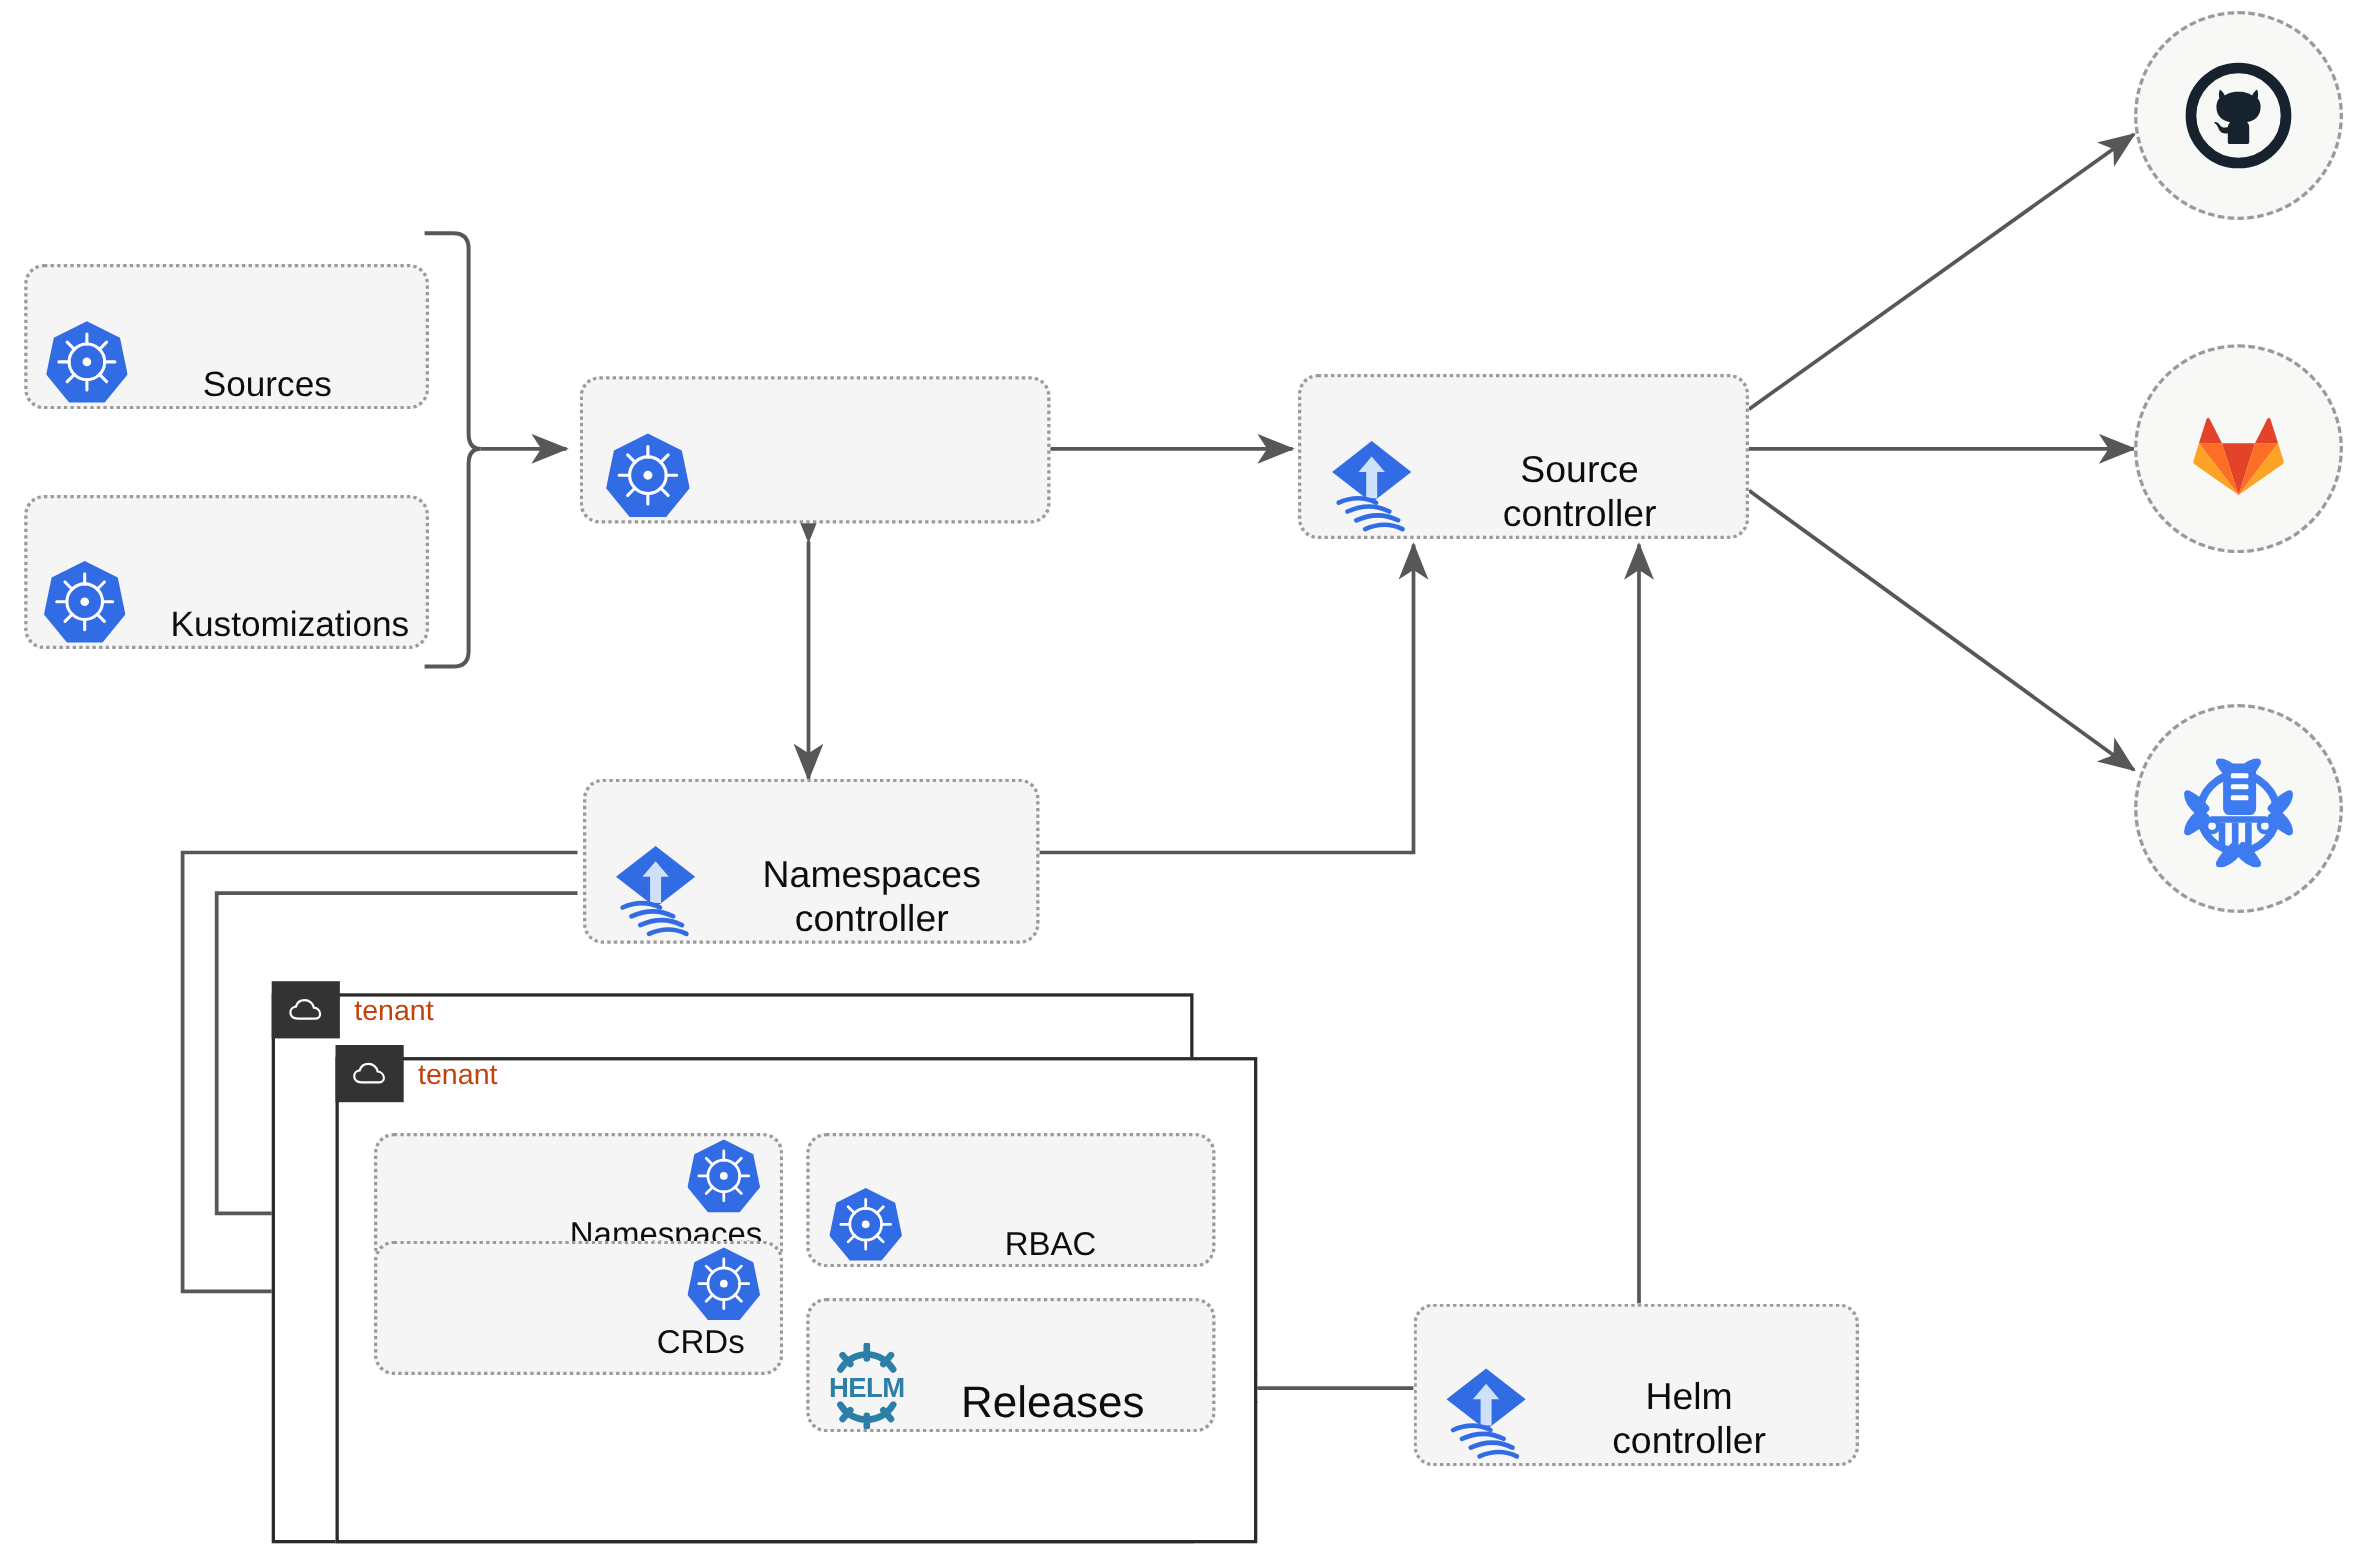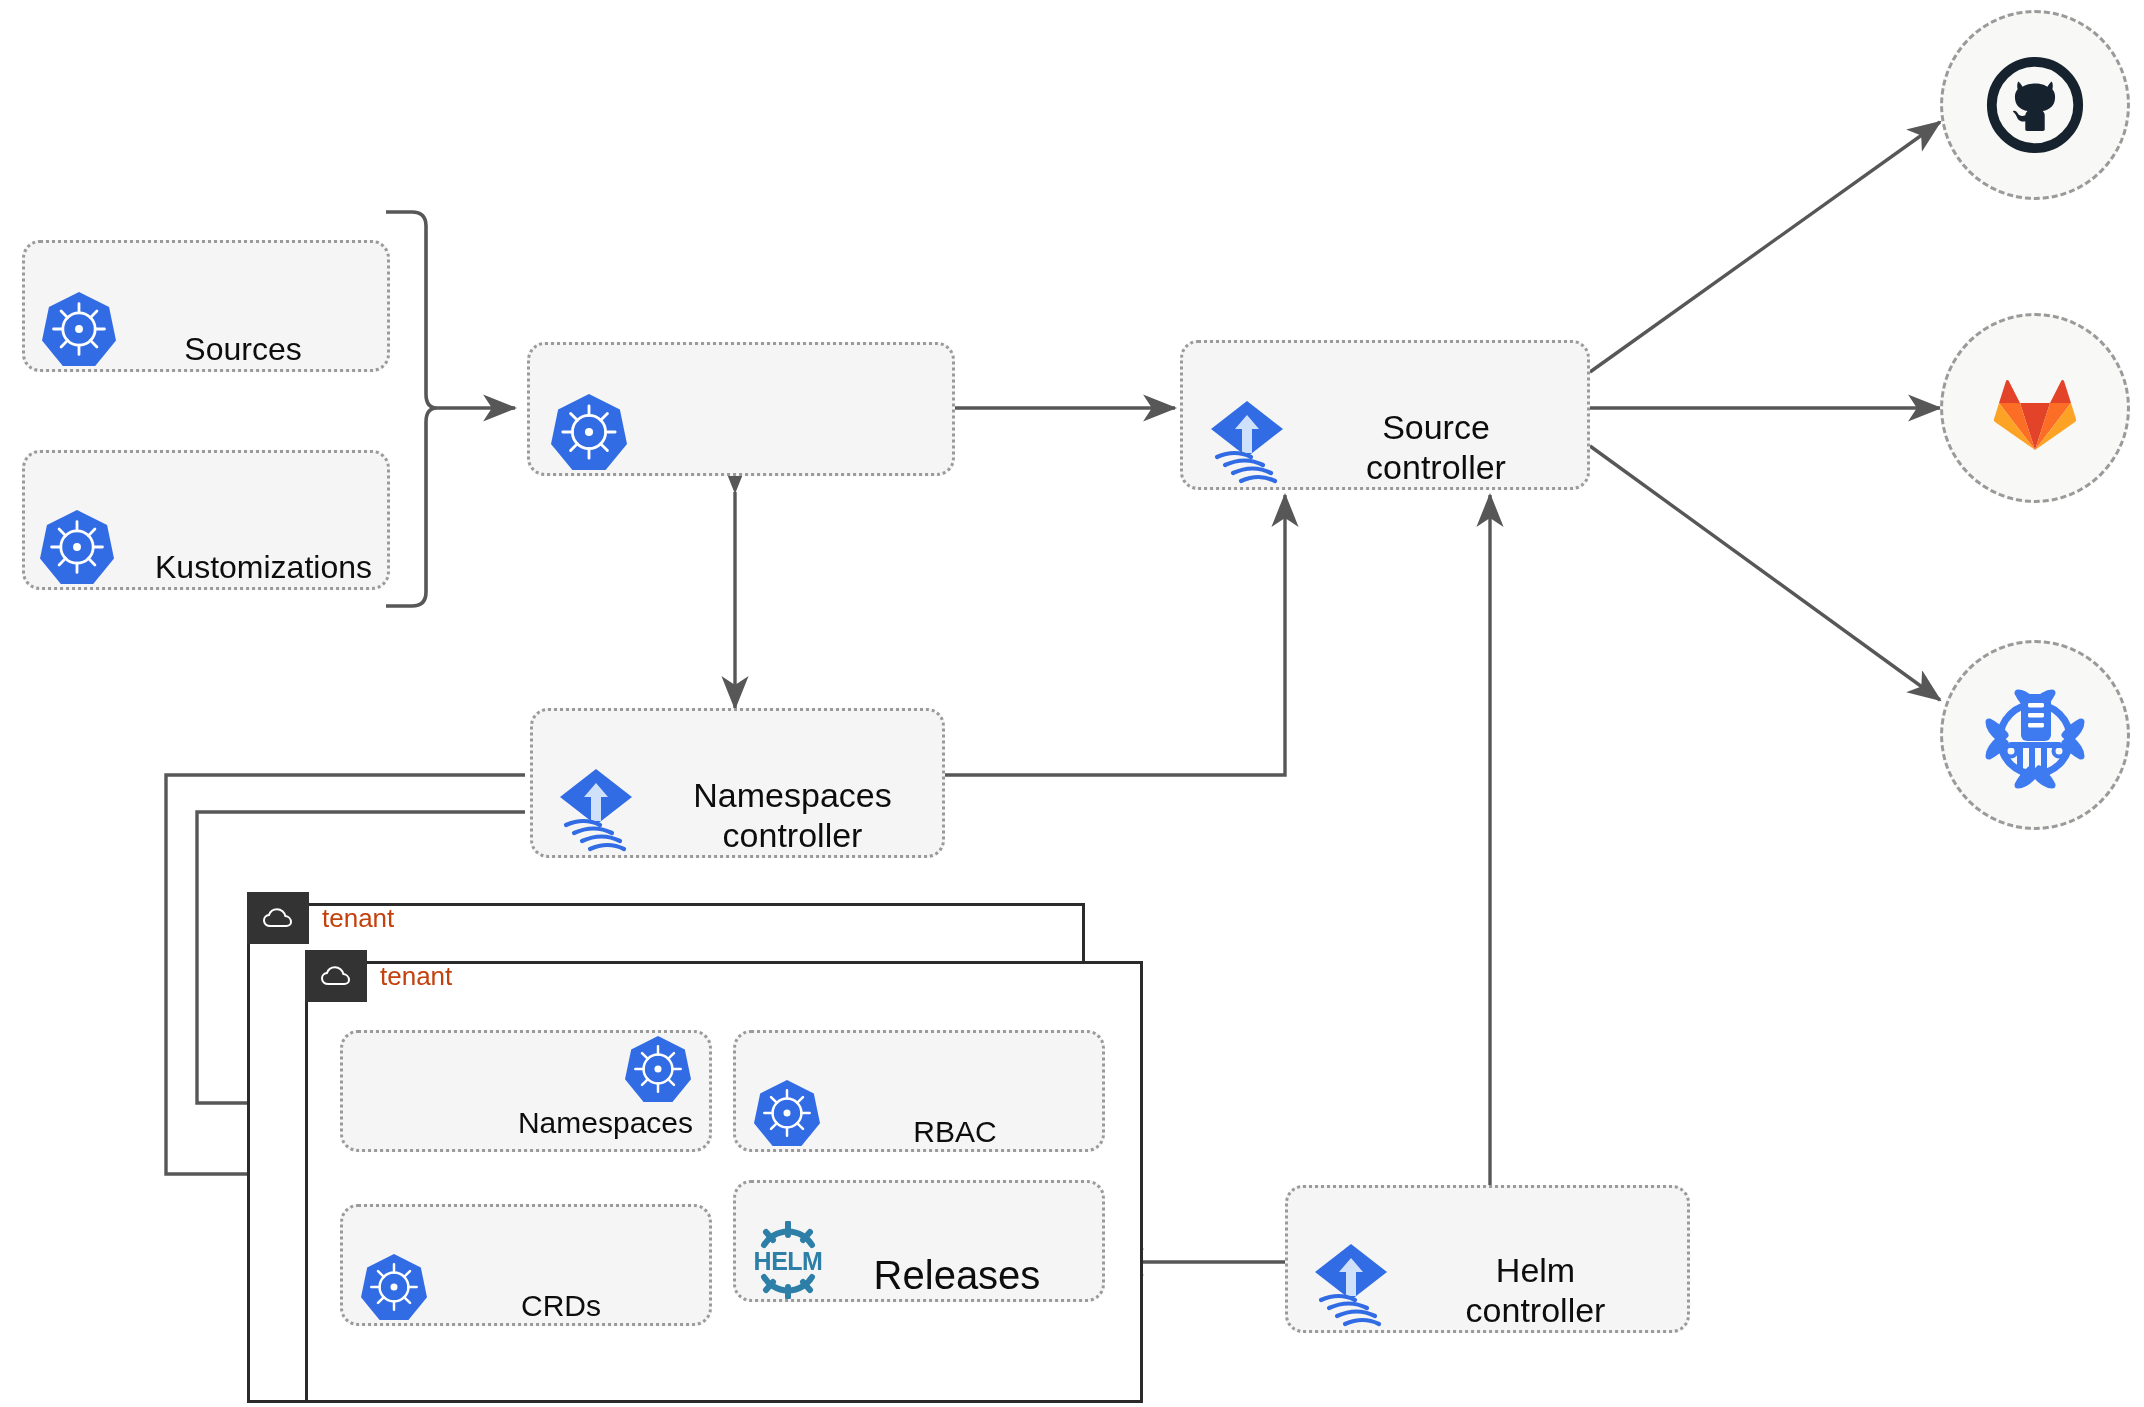--- a/index.html
+++ b/index.html
@@ -210,21 +210,21 @@
           <circle cx="32" cy="34" r="3.4" fill="#ffffff" stroke="none"></circle>
           <path d="M32 20 L32 12 M32 48 L32 56 M18 34 L10 34 M46 34 L54 34
                    M22.2 24.2 L16.5 18.5 M41.8 43.8 L47.5 49.5
                    M41.8 24.2 L47.5 18.5 M22.2 43.8 L16.5 49.5"></path>
         </g>
       </svg>
     </span>
     <span class="lbl" style="font-size:30px;padding-right:30px;">RBAC</span>
   </div>
 
-  <div class="node" style="left:340px;top:1204px;width:372px;height:122px;">
+  <div class="node" style="left:340px;top:1128px;width:372px;height:122px;flex-direction:column;">
     <span class="ico" style="width:102px;">
       <svg width="66" height="72" viewBox="0 0 64 68">
         <path d="M32 2 L58 15 L64 44 L46 66 L18 66 L0 44 L6 15 Z" fill="#326CE5"></path>
         <g fill="none" stroke="#ffffff" stroke-width="2.4" stroke-linecap="round">
           <circle cx="32" cy="34" r="14"></circle>
           <circle cx="32" cy="34" r="3.4" fill="#ffffff" stroke="none"></circle>
           <path d="M32 20 L32 12 M32 48 L32 56 M18 34 L10 34 M46 34 L54 34
                    M22.2 24.2 L16.5 18.5 M41.8 43.8 L47.5 49.5
                    M41.8 24.2 L47.5 18.5 M22.2 43.8 L16.5 49.5"></path>
         </g>

